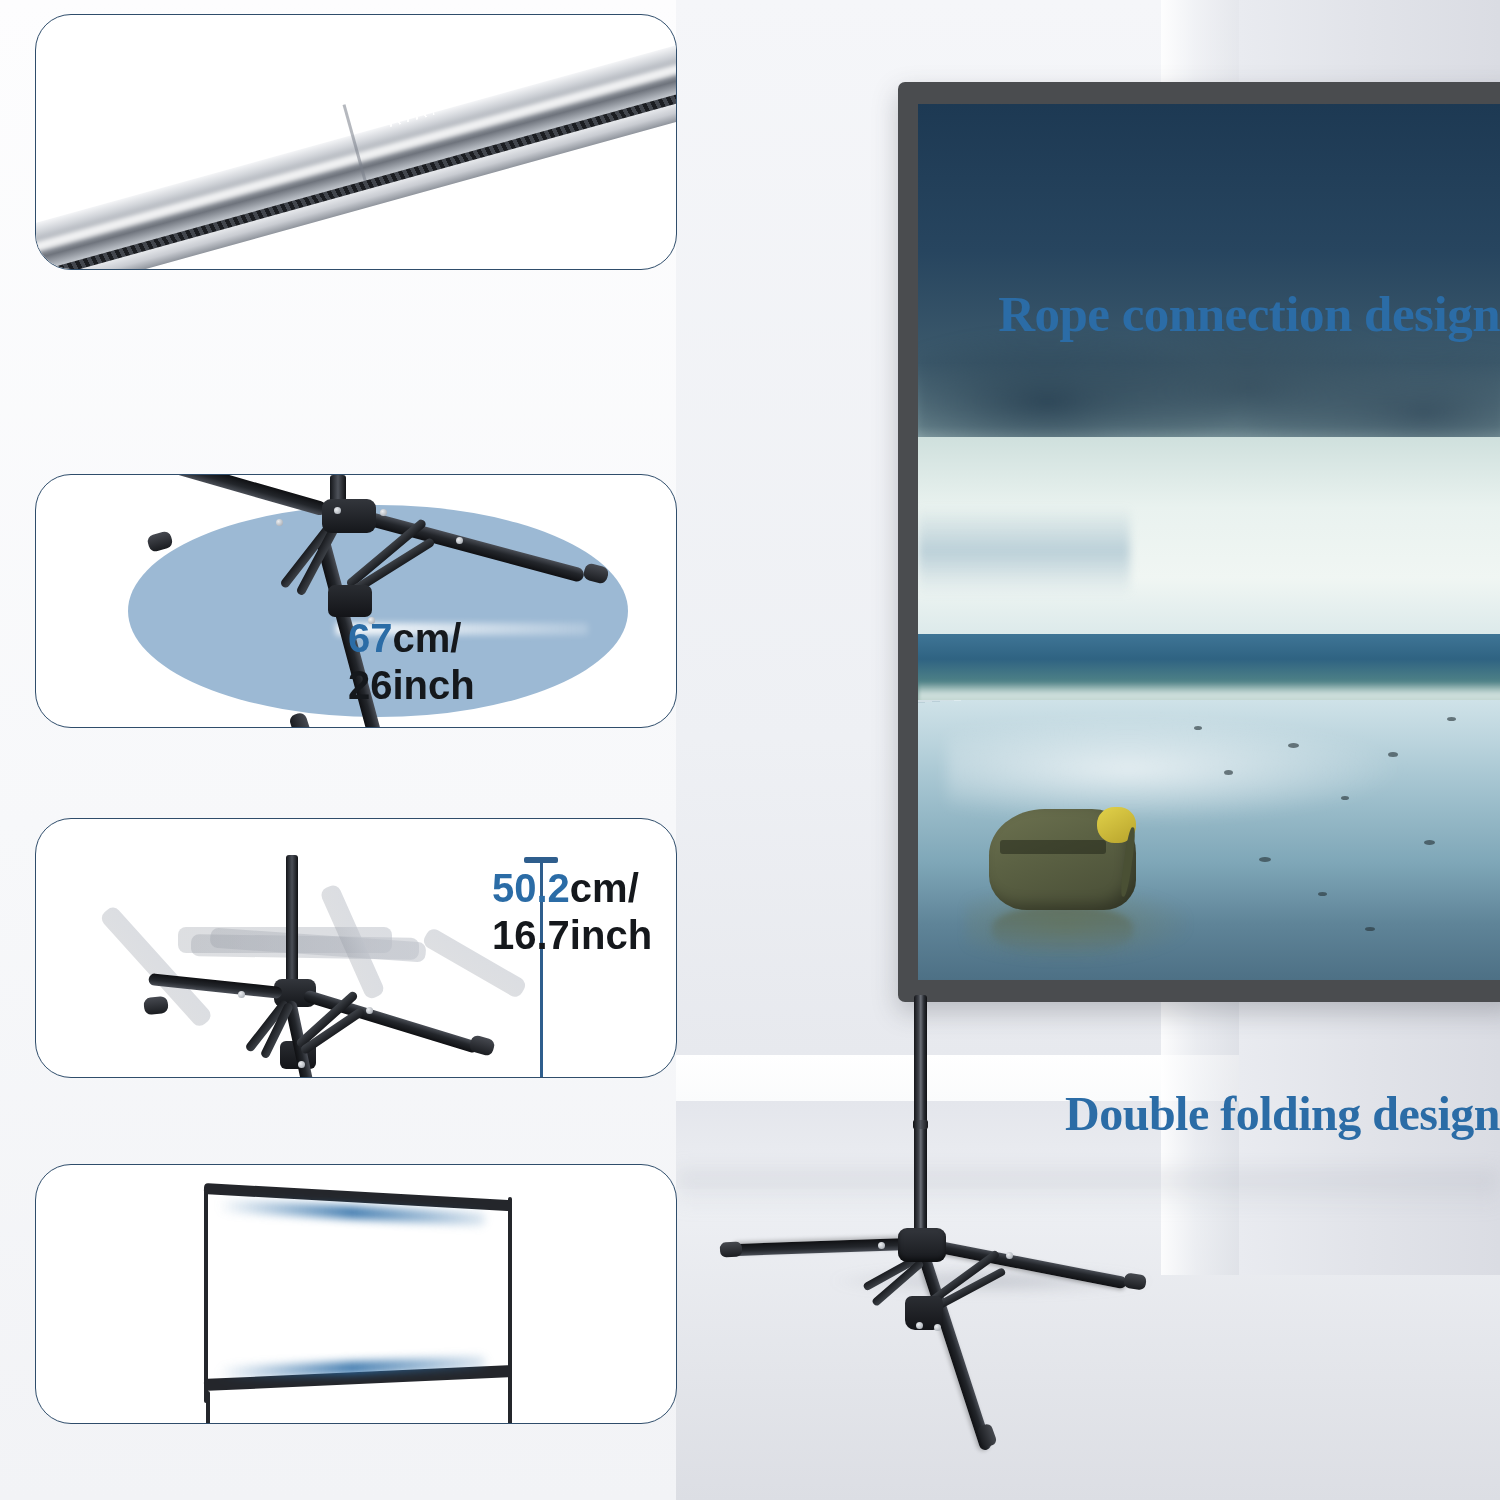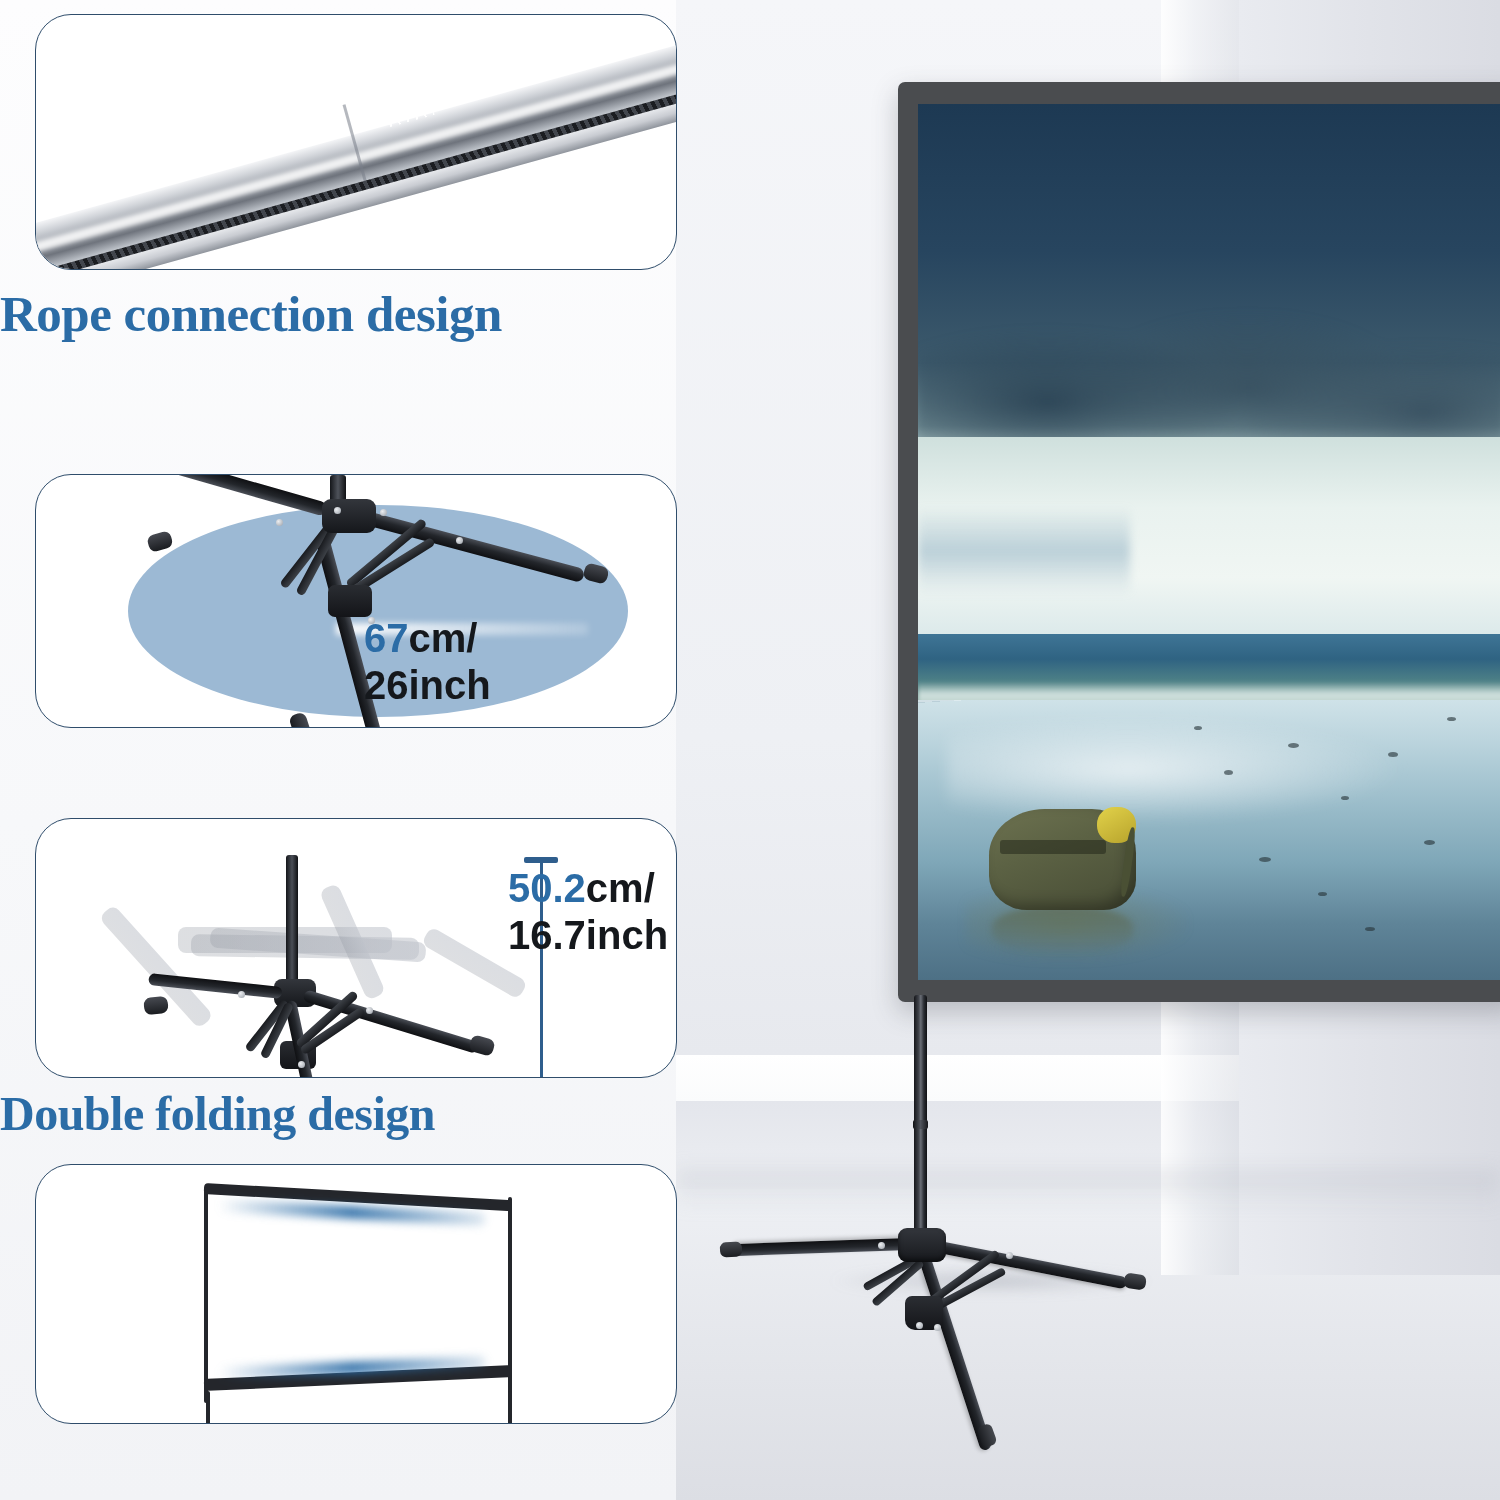--- a/index.html
+++ b/index.html
@@ -92,21 +92,21 @@
   .foot{position:absolute;width:22px;height:15px;border-radius:6px;
     background:linear-gradient(180deg,#46494f,#1b1d21);}
   .strut{position:absolute;height:8px;border-radius:5px;transform-origin:left center;
     background:linear-gradient(180deg,#3c4046,#1a1c20);}
   .pin{position:absolute;width:7px;height:7px;border-radius:50%;
     background:radial-gradient(circle at 35% 35%,#eceef1,#9aa0a8);}
 
   
   .panel{position:absolute;border:1.6px solid #2f4d6b;border-radius:36px;background:#ffffff;overflow:hidden;}
   .heading{position:absolute;font-family:"Liberation Serif", serif;font-weight:bold;
-    color:#2b6ca6;letter-spacing:-.5px;white-space:nowrap;text-align:left;width:100%;left:0;}
+    color:#2b6ca6;letter-spacing:-.5px;white-space:nowrap;text-align:right;width:100%;left:0;}
   .body-copy{position:absolute;left:0;width:700px;text-align:center;color:#1b1b1b;
     font-size:35px;line-height:43px;}
 
   
   .pole-art{position:absolute;left:0;top:0;right:0;bottom:0;}
   .chrome{position:absolute;left:-60px;top:112px;width:820px;height:74px;
     transform:rotate(-15.5deg);transform-origin:center;
     background:linear-gradient(180deg,#f4f5f7 0%,#d3d6db 12%,#9fa4ac 30%,#6f747d 47%,
       #b7bcc3 62%,#eceef1 74%,#c9ccd2 88%,#8f949c 100%);
     border-radius:8px;}
@@ -126,21 +126,21 @@
     background:#9cb9d4;border-radius:50%;}
   .topleg{position:absolute;height:14px;border-radius:8px;transform-origin:left center;
     background:linear-gradient(180deg,#4a4e56 0%,#23262b 45%,#0f1013 100%);}
   .topfoot{position:absolute;width:24px;height:17px;border-radius:7px;
     background:linear-gradient(180deg,#474a51,#1a1c20);}
   .topstrut{position:absolute;height:9px;border-radius:5px;transform-origin:left center;
     background:linear-gradient(180deg,#3d4147,#191b1f);}
   .beam{position:absolute;left:300px;top:148px;width:252px;height:12px;
     background:linear-gradient(90deg,rgba(255,255,255,.95),rgba(255,255,255,.2));
     filter:blur(3px);}
-  .measure{position:absolute;font-weight:bold;font-size:40px;line-height:47px;color:#15181c;margin-left:16px;}
+  .measure{position:absolute;font-weight:bold;font-size:40px;line-height:47px;color:#15181c;}
   .measure .num{color:#2b6ca6;}
 
   
   .ghost{position:absolute;border-radius:8px;transform-origin:left center;
     background:linear-gradient(180deg,rgba(190,194,202,.55),rgba(150,155,164,.32));}
   .dimline{position:absolute;left:504px;top:40px;width:3px;height:254px;background:#2f5e8d;}
   .dimcap{position:absolute;width:34px;height:6px;background:#2f5e8d;border-radius:2px;left:488px;}
 
   
   .frame-bar{position:absolute;background:#24262b;border-radius:4px;transform-origin:left center;}

